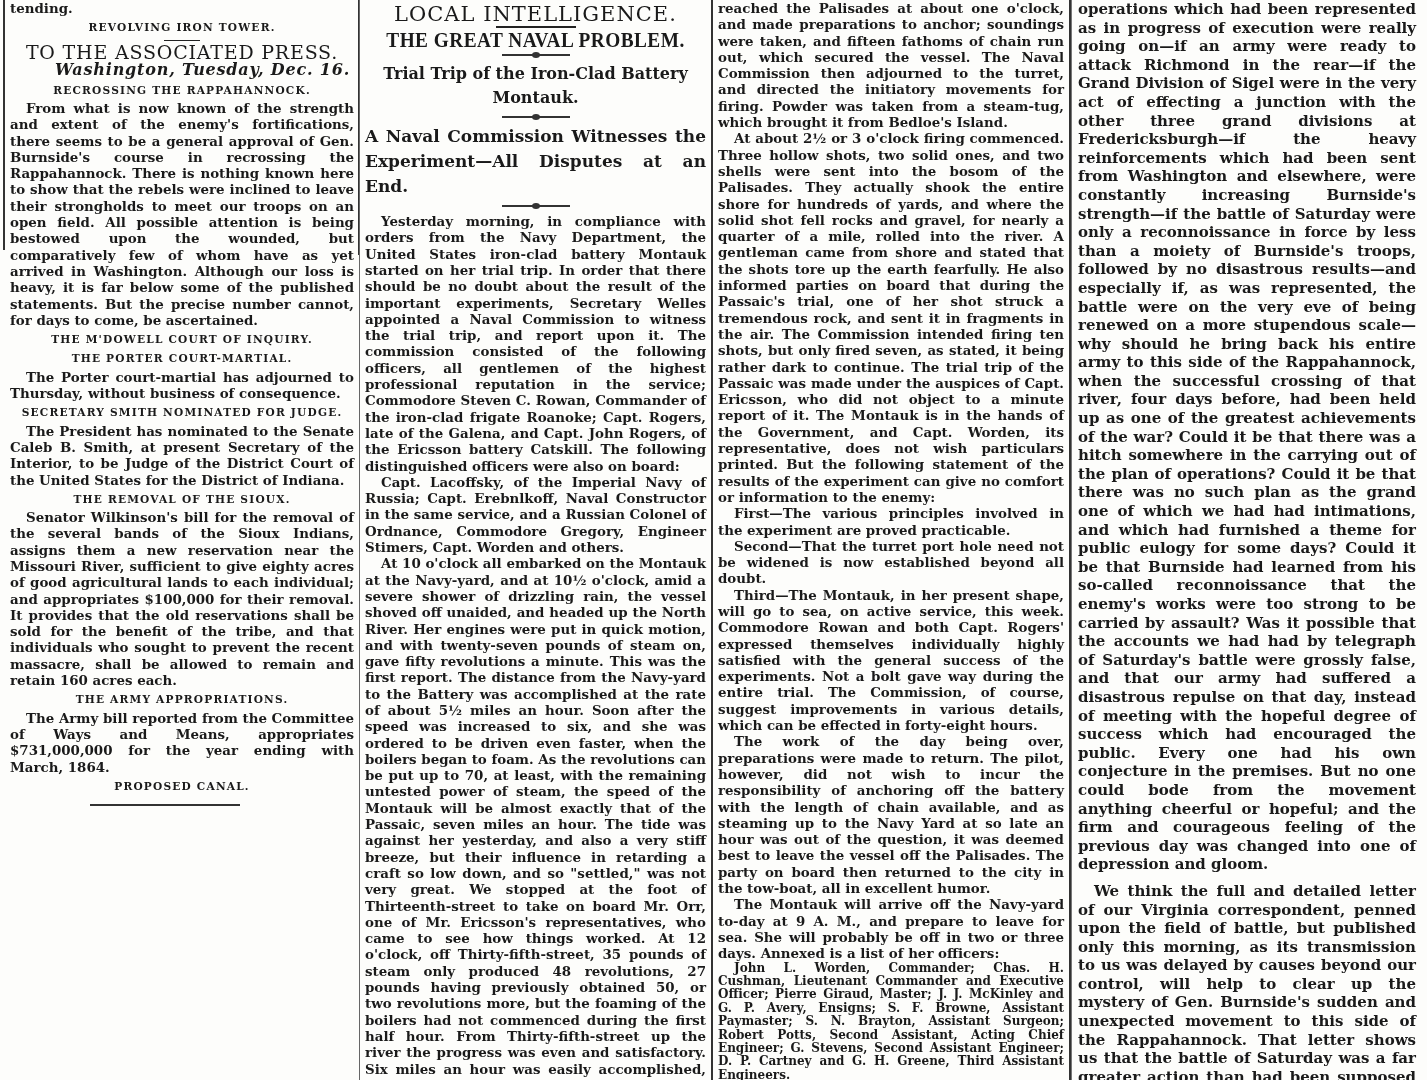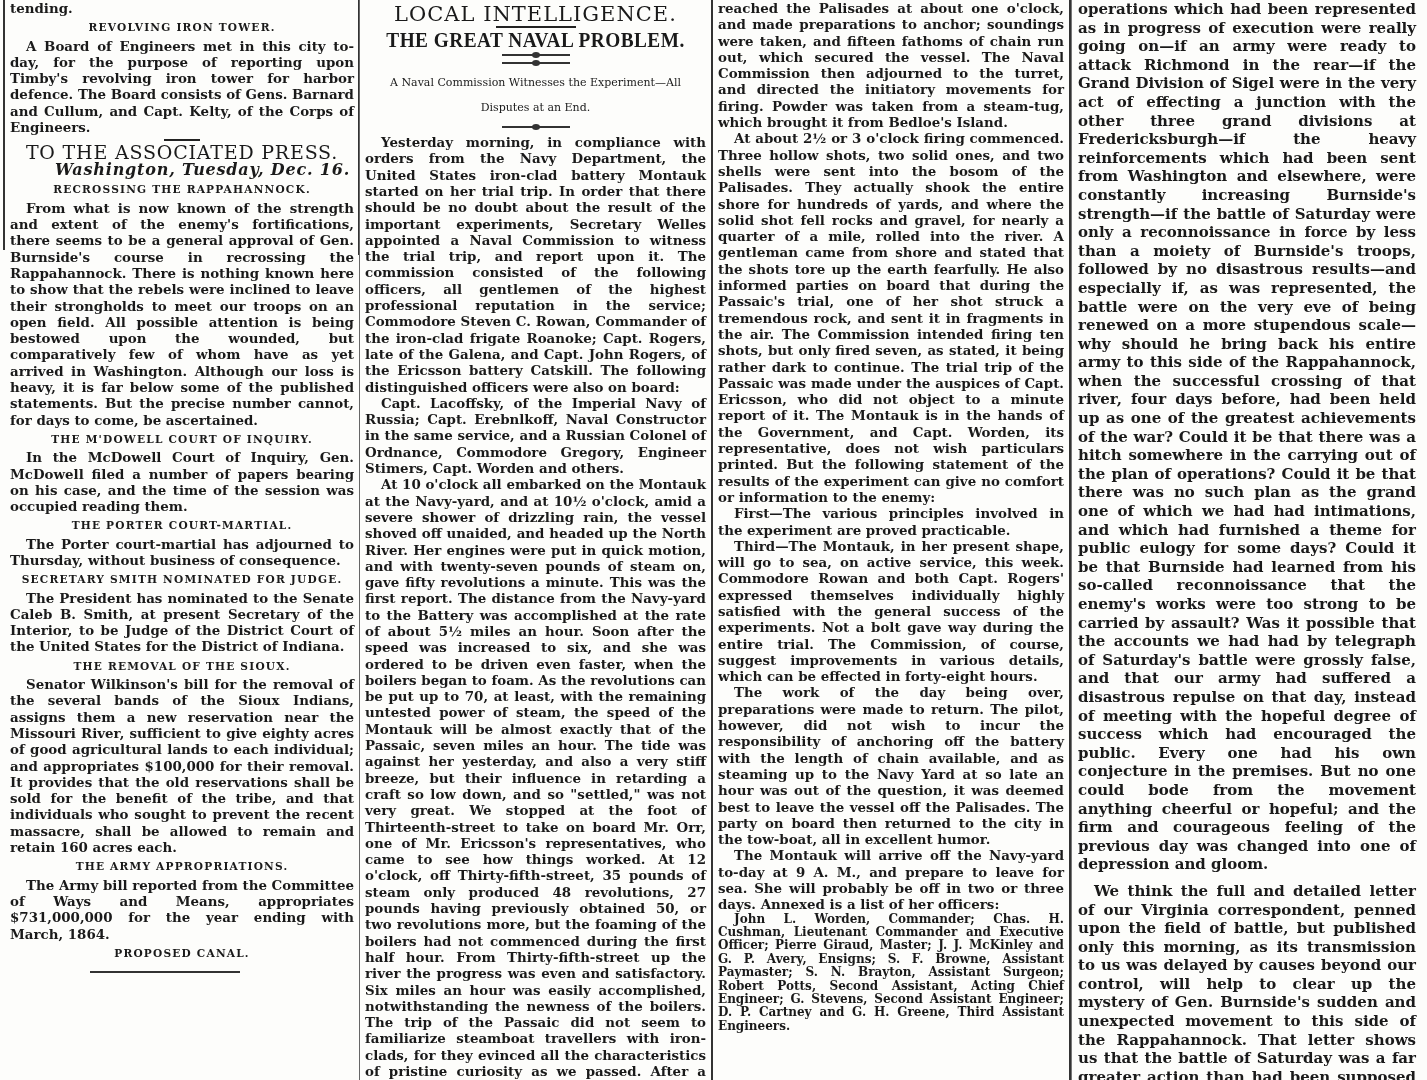--- a/index.html
+++ b/index.html
@@ -33,78 +33,78 @@
   .dept {
     text-align:center; font-weight:normal;
     font-size:19px; letter-spacing:0.8px; margin:3px 0 2px 0;
   }
   .dateline { text-align:right; font-size:16px; letter-spacing:0.8px; font-style:italic; margin:0 4px 1px 0; }
   .short-rule { width:36px; height:1.5px; background:#222; margin:4px auto 3px; }
 
   .masthead { text-align:center; font-size:21px; letter-spacing:1px; font-weight:normal; margin:6px 0 2px; }
   .head1 { text-align:center; font-size:21px; font-weight:bold; letter-spacing:0.5px; margin:4px 0 6px; font-family:"Liberation Serif", serif; transform:scaleX(0.92); }
   .head2 { text-align:center; font-size:16px; font-weight:bold; line-height:24px; margin:4px 0 6px; }
-  .head3 { text-align:center; font-size:11px; font-weight:normal; line-height:25px; margin:6px 0 6px; }
+  .head3 { font-size:17px; font-weight:bold; line-height:25px; margin:6px 0 6px; }
   .dash-sep { width:68px; height:2px; background:#333; margin:6px auto; position:relative; }
   .dash-sep::after { content:""; position:absolute; left:30px; top:-2px; width:8px; height:6px; background:#333; border-radius:50%; }
   .long-sep { width:150px; height:2px; background:#333; margin:10px auto 8px 80px; }
   .officers { font-size:12px; line-height:13.4px; text-indent:0 !important; }
   .officers-first { text-indent:16px !important; }
   .gap { height:8px; }
 </style>
 </head>
 <body>
 
 <div class="rule-v" style="left:3px;top:0;height:250px;"></div>
 <div class="rule-v" style="left:358px;top:0;height:255px;"></div>
 <div class="rule-v" style="left:359px;top:0;height:1080px;background:#666;width:1px;"></div>
 <div class="rule-v" style="left:711px;top:0;height:1080px;"></div>
 <div class="rule-v" style="left:1069px;top:0;height:1080px;"></div>
 <div class="rule-v" style="left:1071px;top:0;height:1080px;background:#777;width:1px;"></div>
 
 <div class="col col1">
   <p class="noindent">tending.</p>
   <p class="subhead">REVOLVING IRON TOWER.</p>
-  <p>A Board of Engineers met in this city to-day, for the purpose of reporting upon Timby's revolving iron tower for harbor defence. The Board consists of Gens. Barnard and Cullum, and Capt. Kelty, of the Corps of Engineers.</p>
   <div class="short-rule"></div>
   <div class="dept">TO THE ASSOCIATED PRESS.</div>
   <div class="dateline">Washington, Tuesday, Dec. 16.</div>
   <p class="subhead">RECROSSING THE RAPPAHANNOCK.</p>
   <p>From what is now known of the strength and extent of the enemy's fortifications, there seems to be a general approval of Gen. Burnside's course in recrossing the Rappahannock. There is nothing known here to show that the rebels were inclined to leave their strongholds to meet our troops on an open field. All possible attention is being bestowed upon the wounded, but comparatively few of whom have as yet arrived in Washington. Although our loss is heavy, it is far below some of the published statements. But the precise number cannot, for days to come, be ascertained.</p>
   <p class="subhead">THE M'DOWELL COURT OF INQUIRY.</p>
-  <p>In the McDowell Court of Inquiry, Gen. McDowell filed a number of papers bearing on his case, and the time of the session was occupied reading them.</p>
   <p class="subhead">THE PORTER COURT-MARTIAL.</p>
   <p>The Porter court-martial has adjourned to Thursday, without business of consequence.</p>
   <p class="subhead">SECRETARY SMITH NOMINATED FOR JUDGE.</p>
   <p>The President has nominated to the Senate Caleb B. Smith, at present Secretary of the Interior, to be Judge of the District Court of the United States for the District of Indiana.</p>
   <p class="subhead">THE REMOVAL OF THE SIOUX.</p>
   <p>Senator Wilkinson's bill for the removal of the several bands of the Sioux Indians, assigns them a new reservation near the Missouri River, sufficient to give eighty acres of good agricultural lands to each individual; and appropriates $100,000 for their removal. It provides that the old reservations shall be sold for the benefit of the tribe, and that individuals who sought to prevent the recent massacre, shall be allowed to remain and retain 160 acres each.</p>
   <p class="subhead">THE ARMY APPROPRIATIONS.</p>
   <p>The Army bill reported from the Committee of Ways and Means, appropriates $731,000,000 for the year ending with March, 1864.</p>
   <p class="subhead">PROPOSED CANAL.</p>
   <div class="long-sep"></div>
 </div>
 
 <div class="col col2">
   <div class="masthead">LOCAL INTELLIGENCE.</div>
   <div class="short-rule" style="width:80px;"></div>
   <div class="head1">THE GREAT NAVAL PROBLEM.</div>
   <div class="dash-sep"></div>
+  <div class="head2">Trial Trip of the Iron-Clad Battery Montauk.</div>
   <div class="dash-sep"></div>
   <div class="head3">A Naval Commission Witnesses the Experiment—All Disputes at an End.</div>
   <div class="dash-sep"></div>
   <p>Yesterday morning, in compliance with orders from the Navy Department, the United States iron-clad battery Montauk started on her trial trip. In order that there should be no doubt about the result of the important experiments, Secretary Welles appointed a Naval Commission to witness the trial trip, and report upon it. The commission consisted of the following officers, all gentlemen of the highest professional reputation in the service; Commodore Steven C. Rowan, Commander of the iron-clad frigate Roanoke; Capt. Rogers, late of the Galena, and Capt. John Rogers, of the Ericsson battery Catskill. The following distinguished officers were also on board:</p>
   <p>Capt. Lacoffsky, of the Imperial Navy of Russia; Capt. Erebnlkoff, Naval Constructor in the same service, and a Russian Colonel of Ordnance, Commodore Gregory, Engineer Stimers, Capt. Worden and others.</p>
   <p>At 10 o'clock all embarked on the Montauk at the Navy-yard, and at 10½ o'clock, amid a severe shower of drizzling rain, the vessel shoved off unaided, and headed up the North River. Her engines were put in quick motion, and with twenty-seven pounds of steam on, gave fifty revolutions a minute. This was the first report. The distance from the Navy-yard to the Battery was accomplished at the rate of about 5½ miles an hour. Soon after the speed was increased to six, and she was ordered to be driven even faster, when the boilers began to foam. As the revolutions can be put up to 70, at least, with the remaining untested power of steam, the speed of the Montauk will be almost exactly that of the Passaic, seven miles an hour. The tide was against her yesterday, and also a very stiff breeze, but their influence in retarding a craft so low down, and so "settled," was not very great. We stopped at the foot of Thirteenth-street to take on board Mr. Orr, one of Mr. Ericsson's representatives, who came to see how things worked. At 12 o'clock, off Thirty-fifth-street, 35 pounds of steam only produced 48 revolutions, 27 pounds having previously obtained 50, or two revolutions more, but the foaming of the boilers had not commenced during the first half hour. From Thirty-fifth-street up the river the progress was even and satisfactory. Six miles an hour was easily accomplished, notwithstanding the newness of the boilers. The trip of the Passaic did not seem to familiarize steamboat travellers with iron-clads, for they evinced all the characteristics of pristine curiosity as we passed. After a cold sail we</p>
 </div>
 
 <div class="col col3">
   <p class="noindent">reached the Palisades at about one o'clock, and made preparations to anchor; soundings were taken, and fifteen fathoms of chain run out, which secured the vessel. The Naval Commission then adjourned to the turret, and directed the initiatory movements for firing. Powder was taken from a steam-tug, which brought it from Bedloe's Island.</p>
   <p>At about 2½ or 3 o'clock firing commenced. Three hollow shots, two solid ones, and two shells were sent into the bosom of the Palisades. They actually shook the entire shore for hundreds of yards, and where the solid shot fell rocks and gravel, for nearly a quarter of a mile, rolled into the river. A gentleman came from shore and stated that the shots tore up the earth fearfully. He also informed parties on board that during the Passaic's trial, one of her shot struck a tremendous rock, and sent it in fragments in the air. The Commission intended firing ten shots, but only fired seven, as stated, it being rather dark to continue. The trial trip of the Passaic was made under the auspices of Capt. Ericsson, who did not object to a minute report of it. The Montauk is in the hands of the Government, and Capt. Worden, its representative, does not wish particulars printed. But the following statement of the results of the experiment can give no comfort or information to the enemy:</p>
   <p>First—The various principles involved in the experiment are proved practicable.</p>
+  <p>Second—That the turret port hole need not be widened is now established beyond all doubt.</p>
   <p>Third—The Montauk, in her present shape, will go to sea, on active service, this week. Commodore Rowan and both Capt. Rogers' expressed themselves individually highly satisfied with the general success of the experiments. Not a bolt gave way during the entire trial. The Commission, of course, suggest improvements in various details, which can be effected in forty-eight hours.</p>
   <p>The work of the day being over, preparations were made to return. The pilot, however, did not wish to incur the responsibility of anchoring off the battery with the length of chain available, and as steaming up to the Navy Yard at so late an hour was out of the question, it was deemed best to leave the vessel off the Palisades. The party on board then returned to the city in the tow-boat, all in excellent humor.</p>
   <p>The Montauk will arrive off the Navy-yard to-day at 9 A. M., and prepare to leave for sea. She will probably be off in two or three days. Annexed is a list of her officers:</p>
   <p class="officers officers-first">John L. Worden, Commander; Chas. H. Cushman, Lieutenant Commander and Executive Officer; Pierre Giraud, Master; J. J. McKinley and G. P. Avery, Ensigns; S. F. Browne, Assistant Paymaster; S. N. Brayton, Assistant Surgeon; Robert Potts, Second Assistant, Acting Chief Engineer; G. Stevens, Second Assistant Engineer; D. P. Cartney and G. H. Greene, Third Assistant Engineers.</p>
 
 </div>
 
 <div class="col col4">
   <p class="noindent">operations which had been represented as in progress of execution were really going on—if an army were ready to attack Richmond in the rear—if the Grand Division of Sigel were in the very act of effecting a junction with the other three grand divisions at Fredericksburgh—if the heavy reinforcements which had been sent from Washington and elsewhere, were constantly increasing Burnside's strength—if the battle of Saturday were only a reconnoissance in force by less than a moiety of Burnside's troops, followed by no disastrous results—and especially if, as was represented, the battle were on the very eve of being renewed on a more stupendous scale—why should he bring back his entire army to this side of the Rappahannock, when the successful crossing of that river, four days before, had been held up as one of the greatest achievements of the war? Could it be that there was a hitch somewhere in the carrying out of the plan of operations? Could it be that there was no such plan as the grand one of which we had had intimations, and which had furnished a theme for public eulogy for some days? Could it be that Burnside had learned from his so-called reconnoissance that the enemy's works were too strong to be carried by assault? Was it possible that the accounts we had had by telegraph of Saturday's battle were grossly false, and that our army had suffered a disastrous repulse on that day, instead of meeting with the hopeful degree of success which had encouraged the public. Every one had his own conjecture in the premises. But no one could bode from the movement anything cheerful or hopeful; and the firm and courageous feeling of the previous day was changed into one of depression and gloom.</p>
   <div class="gap"></div>

